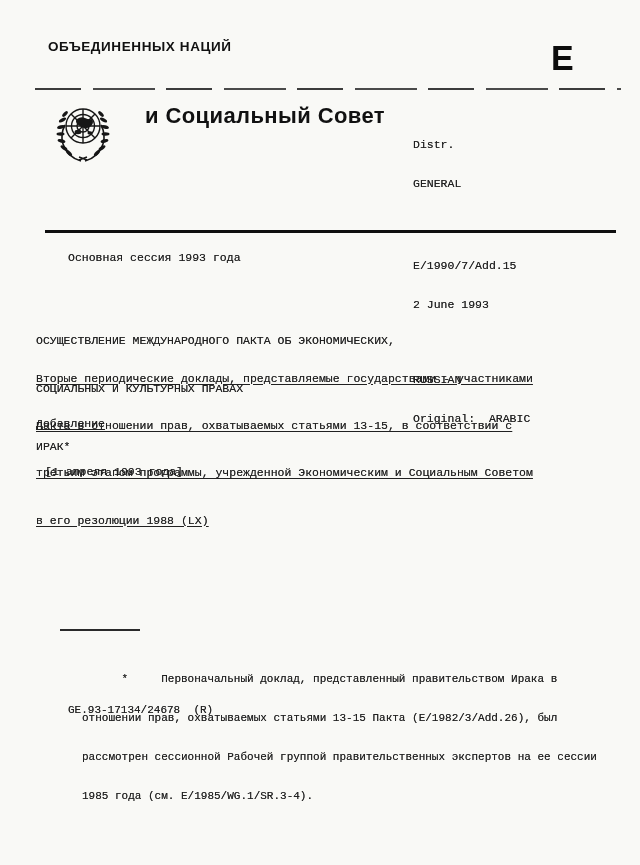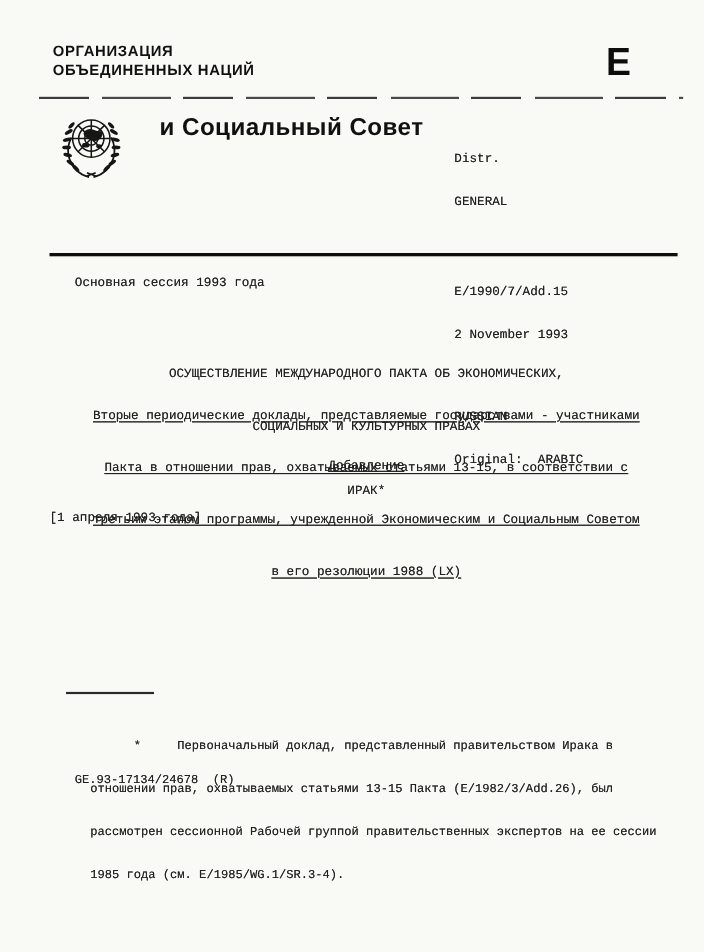--- a/index.html
+++ b/index.html
@@ -45,39 +45,38 @@
     color:#111;letter-spacing:.4px;
   }
   .distr{left:413px;top:112px;font-size:11.5px;line-height:13px;}
   .distr .gap-lg{height:17px;}
   .distr .gap-sm{height:10px;}
 
   .rule-thick{left:45px;top:230px;width:571px;height:3px;background:#0f0f0f;}
 
   .session{left:68px;top:251px;font-size:11.5px;}
 
-  .center-block{left:47px;width:572px;text-align:center;}
+  .center-block{left:36px;width:572px;}
   .doc-title{top:301px;font-size:11.5px;line-height:16px;}
   .doc-subtitle{top:339px;font-size:11.5px;line-height:15.8px;}
   .doc-subtitle div{text-decoration:underline;text-underline-offset:2px;}
   .addendum{top:417px;font-size:11.5px;text-decoration:underline;text-underline-offset:2px;}
   .country{top:440px;font-size:11.5px;}
   .bracket-date{left:45px;width:512px;top:465px;text-align:left;font-size:11.5px;}
 
   .footnote-rule{left:60px;top:629px;width:80px;height:2px;background:#2a2a2a;}
   .footnote{left:66px;top:647px;font-size:11px;line-height:13px;width:520px;margin-left:16px;}
   .ge-ref{left:68px;top:704px;font-size:11px;}
 </style>
 </head>
 <body>
 
 <div class="page">
 
   <div class="abs org-name">
-    <div>ОРГАНИЗАЦИЯ</div>
     <div>ОБЪЕДИНЕННЫХ НАЦИЙ</div>
   </div>
 
   <div class="abs big-e">E</div>
 
   <div class="abs rule-dashed"></div>
 
   <div class="abs emblem">
     <svg width="64" height="70" viewBox="0 0 64 70" xmlns="http://www.w3.org/2000/svg">
       <g stroke="#161616" fill="none" stroke-width="1.4">
@@ -121,21 +120,21 @@
 
   <div class="abs council">
     <div>и Социальный Совет</div>
   </div>
 
   <div class="abs distr mono">
     <div>Distr.</div>
     <div>GENERAL</div>
     <div class="gap-lg"></div>
     <div>E/1990/7/Add.15</div>
-    <div>2 November 1993</div>
+    <div>2 June 1993</div>
     <div class="gap-sm"></div>
     <div>RUSSIAN</div>
     <div>Original:  ARABIC</div>
   </div>
 
   <div class="abs rule-thick"></div>
 
   <div class="abs session mono">Основная сессия 1993 года</div>
 
   <div class="abs center-block doc-title mono">

